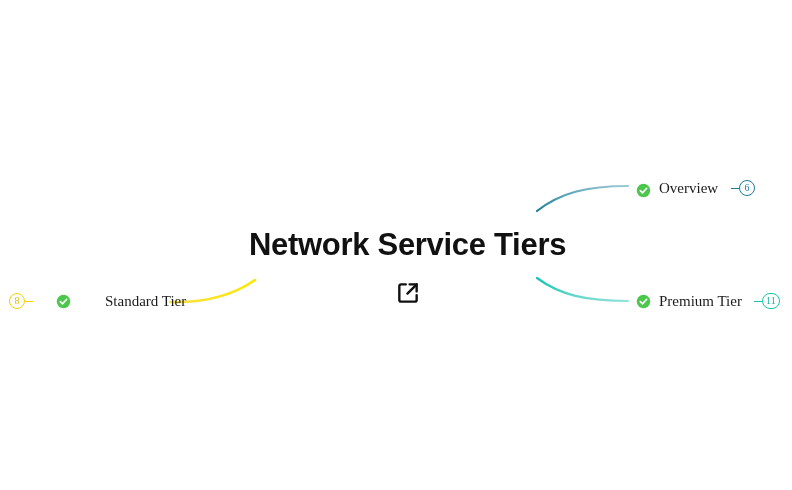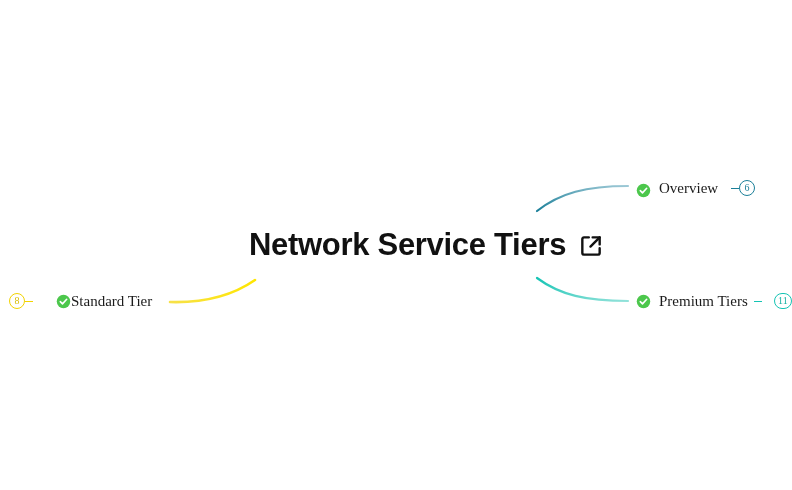--- a/index.html
+++ b/index.html
@@ -30,20 +30,21 @@
 
   
   .root-node {
     position: absolute;
     left: 249px;
     top: 224px;
     display: flex;
     align-items: center;
     gap: 12px;
     white-space: nowrap;
+    flex-direction: column;
   }
   .root-title {
     font-family: "Liberation Sans", sans-serif;
     font-size: 31px;
     font-weight: bold;
     letter-spacing: -0.3px;
     color: #111111;
     line-height: 42px;
   }
   .root-link-icon {
@@ -57,20 +58,21 @@
 
   
   .node {
     position: absolute;
     display: flex;
     align-items: center;
     white-space: nowrap;
   }
   .node-left {
     flex-direction: row-reverse;
+    gap: 34px;
   }
   .node-label {
     font-family: "Liberation Serif", serif;
     font-size: 15px;
     color: #1b1b1b;
     line-height: 20px;
   }
   .check-icon {
     display: inline-flex;
     width: 15px;
@@ -176,20 +178,20 @@
     <span class="badge" style="border-color:#1b7f99; color:#1b7f99;">6</span>
   </div>
 
   <div class="node node-right" style="left:636px; top:291px;">
     <span class="check-icon">
       <svg viewBox="0 0 16 16" width="15" height="15" xmlns="http://www.w3.org/2000/svg">
         <circle cx="8" cy="8" r="7.2" fill="#4cc74c"></circle>
         <path d="M4.6 8.2 L6.9 10.5 L11.4 5.6" fill="none" stroke="#ffffff" stroke-width="1.7" stroke-linecap="round" stroke-linejoin="round"></path>
       </svg>
     </span>
-    <span class="node-label">Premium Tiers</span>
+    <span class="node-label">Premium Tier</span>
   </div>
-  <div class="badge-wrap" style="left:754px; top:293px;gap:12px;">
+  <div class="badge-wrap" style="left:754px; top:293px;">
     <span class="badge-stub" style="border-top-color:#14c4b4;"></span>
     <span class="badge" style="border-color:#14c4b4; color:#14b0a2;">11</span>
   </div>
 
 </div>
 
 </body></html>

